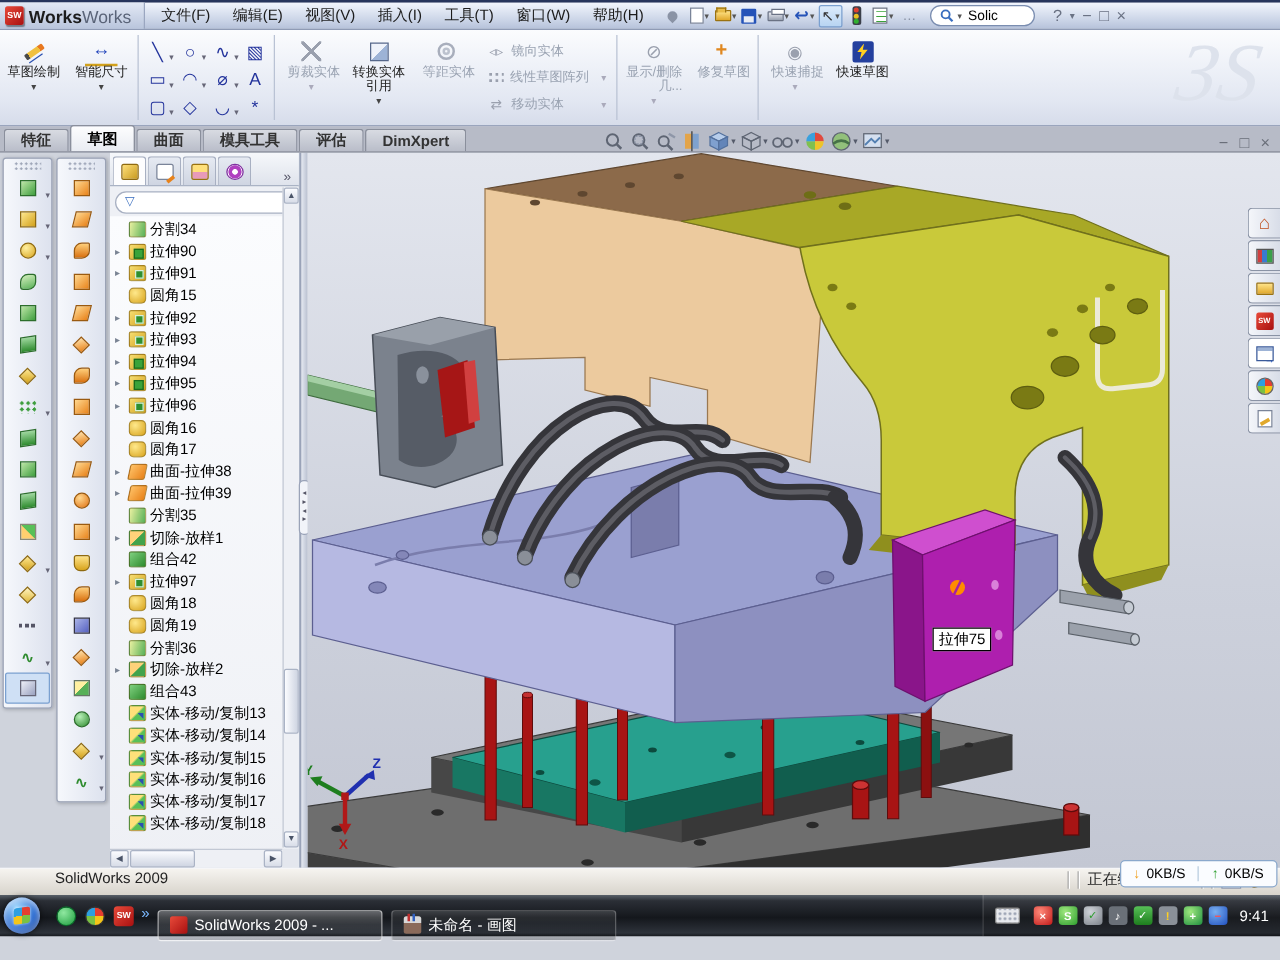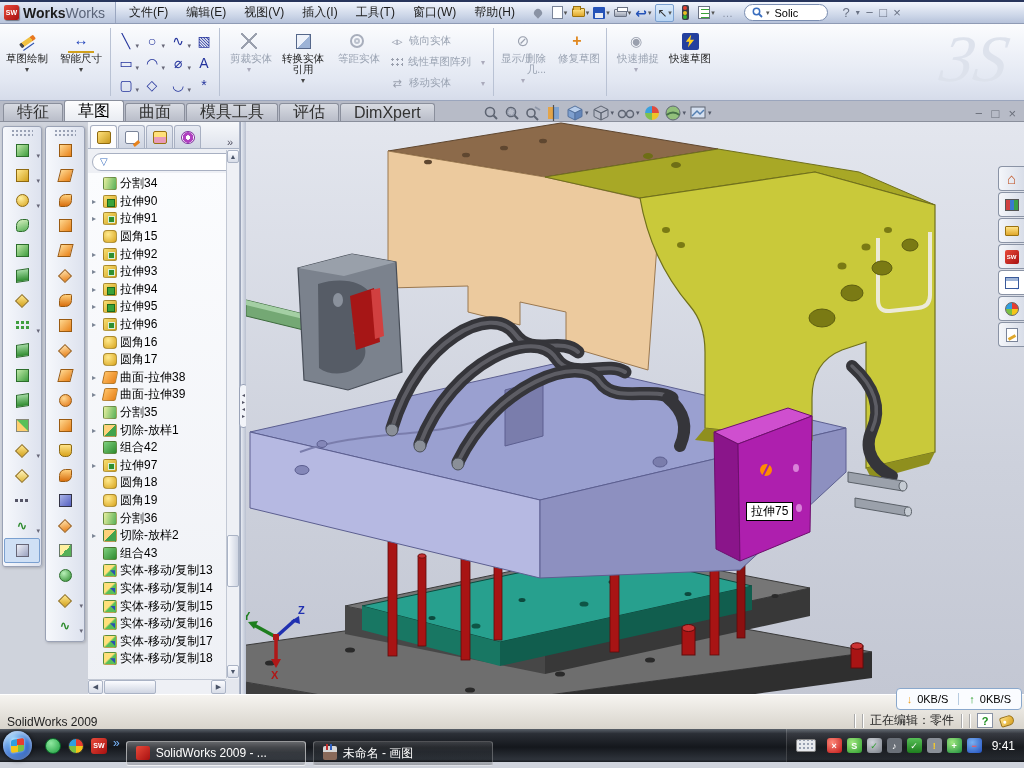--- a/index.html
+++ b/index.html
@@ -63,22 +63,22 @@
   .sic{width:14px;height:14px;display:inline-flex;align-items:center;justify-content:center;color:#9aa0ae;font-size:11px;}
   .sic.grid{background-image:radial-gradient(#9aa0ae 1.2px,transparent 1.3px);background-size:5px 5px;width:13px;height:10px;}
   .dispic{color:#9aa0ae;font-size:15px;}
   .repic{color:#e08820;font-weight:bold;font-size:16px;}
   .snapic{color:#9aa0ae;font-size:14px;}
   .qsk{width:17px;height:17px;background:#24409e;border-radius:2px;position:relative;}
   .qsk::after{content:"";position:absolute;inset:2px;clip-path:polygon(60% 0,18% 55%,44% 55%,34% 100%,82% 40%,52% 40%);background:#ffd020;}
 
   
   .tabsrow{height:21px;background:#b7bbc7;display:flex;align-items:flex-end;padding-left:3px;border-bottom:1px solid #8a8f9c;position:relative;z-index:2;}
-  .rtab{height:18px;padding:0 13px;font-size:16px;background:linear-gradient(#d8dbe2,#b9bdc9);border:1px solid #8a8f9c;border-bottom:none;
-        border-radius:3px 3px 0 0;margin-right:1px;color:#333;display:flex;align-items:center;cursor:default;}
+  .rtab{height:18px;padding:0 13px;font-size:12px;background:linear-gradient(#d8dbe2,#b9bdc9);border:1px solid #8a8f9c;border-bottom:none;
+        border-radius:3px 3px 0 0;margin-right:1px;color:#333;display:flex;align-items:center;cursor:default;font-weight:bold;}
   .rtab.active{background:linear-gradient(#fdfdfe,#e9ecf2);height:21px;color:#000;text-align:right;}
 
   
   .main{display:flex;height:572px;position:relative;background:#cfd3dc;}
   .lefttools{width:88px;position:relative;flex:none;}
   .vtb{position:absolute;width:40px;border:1px solid #9aa2b5;border-radius:3px;background:linear-gradient(90deg,#f6f8fc,#dde2ee);box-shadow:1px 1px 3px rgba(0,0,0,.2);padding-bottom:3px;}
   .vtb .grip{height:7px;margin:2px 8px;background-image:radial-gradient(#9aa2b5 1px,transparent 1.1px);background-size:4px 4px;}
   .vicon{width:36px;height:25px;margin:0 auto;display:flex;align-items:center;justify-content:center;position:relative;border-radius:2px;}
   .vicon.dd::after{content:"▾";position:absolute;right:0;bottom:3px;font-size:7px;color:#667;}
   .vicon.pressed{background:#cfe0f5;border:1px solid #7aa0d0;}
@@ -177,21 +177,21 @@
   .netov .cell + .cell{border-left:1px solid #b8cce0;}
   .netov .dn{color:#f0a020;font-weight:bold;} .netov .up{color:#30a030;font-weight:bold;}
 
   
   .docstrip{height:19px;background:#cfd3da;border-top:1px solid #9aa3b5;display:flex;align-items:stretch;padding-left:167px;position:relative;z-index:3;}
   .navbtn{width:18px;margin:1px 1px 0 0;display:flex;align-items:center;justify-content:center;font-size:7px;color:#4a5468;background:linear-gradient(#fbfcff,#cfd5e2);border:1px solid #9aa3b5;border-radius:2px;}
   .dtab{padding:0 12px;font-size:12px;display:flex;align-items:center;border:1px solid #8a93a5;border-bottom:none;background:#c2c6ce;margin:1px 1px 0 0;border-radius:2px 2px 0 0;color:#333;}
   .dtab.active{background:#ecedf1;color:#000;}
 
   
-  .statusbar{height:35px;background:linear-gradient(#f6f4f0,#d8d4cc);border-top:1px solid #fff;display:flex;align-items:flex-end;font-size:12px;color:#222;}
+  .statusbar{height:22px;background:linear-gradient(#f6f4f0,#d8d4cc);border-top:1px solid #fff;display:flex;align-items:flex-start;font-size:12px;color:#222;padding-left:37px;}
   .statusbar .left{padding-left:7px;}
   .statusbar .right{margin-left:auto;display:flex;align-items:center;gap:7px;padding-right:10px;}
   .ssep{width:1px;height:14px;background:#aaa;box-shadow:1px 0 0 #fff;}
   .helpbox{width:16px;height:15px;background:#fff;border:1px solid #8a93a5;color:#1e8e1e;font-weight:bold;font-size:11px;display:flex;align-items:center;justify-content:center;}
   .tagic{width:14px;height:10px;background:linear-gradient(135deg,#ffe080,#d8a020);border:1px solid #9a7010;border-radius:2px 5px 5px 2px;transform:rotate(-18deg);position:relative;}
   .tagic::after{content:"";position:absolute;left:2px;top:3px;width:3px;height:3px;border-radius:50%;background:#fff;}
 
   
   .taskbar{height:33px;background:linear-gradient(180deg,#596069 0%,#2b2f36 14%,#14171c 55%,#2e333b 92%,#181b20 100%);display:flex;align-items:center;color:#fff;}
   .orb{width:29px;height:29px;border-radius:50%;margin:0 7px 0 3px;background:radial-gradient(circle at 35% 28%,#9fd8ff,#2a6ad0 55%,#123a8a 90%);

